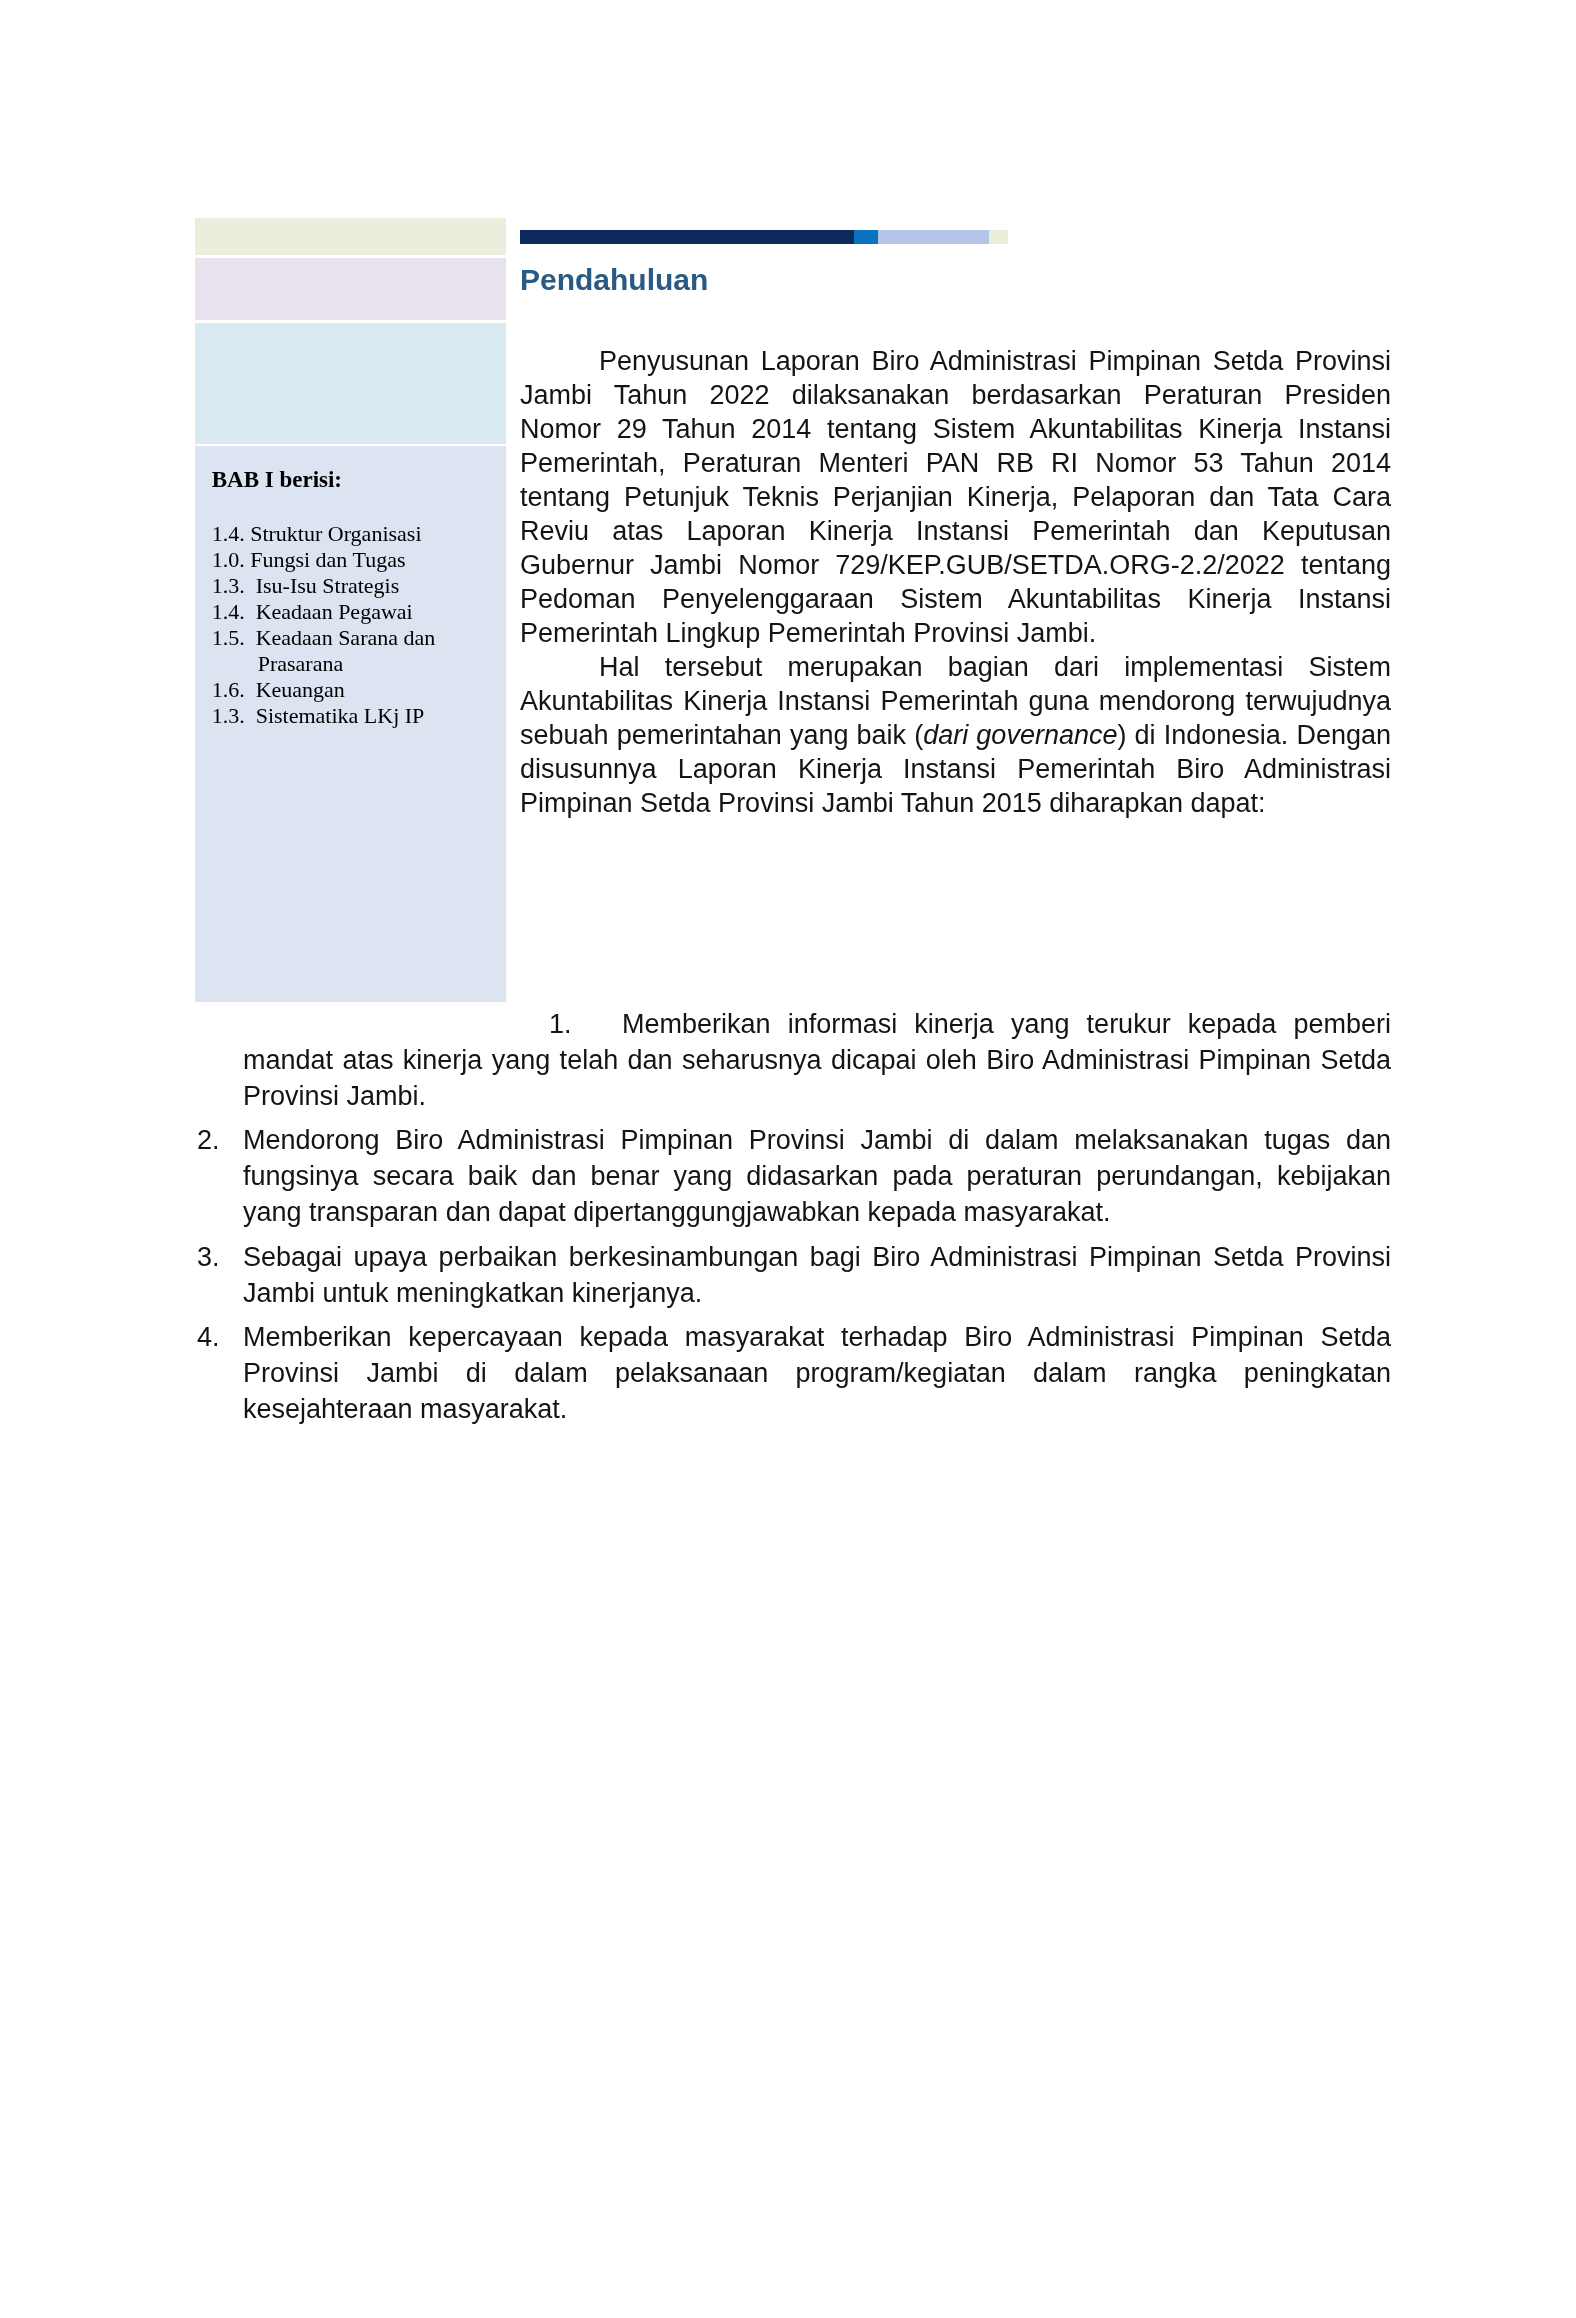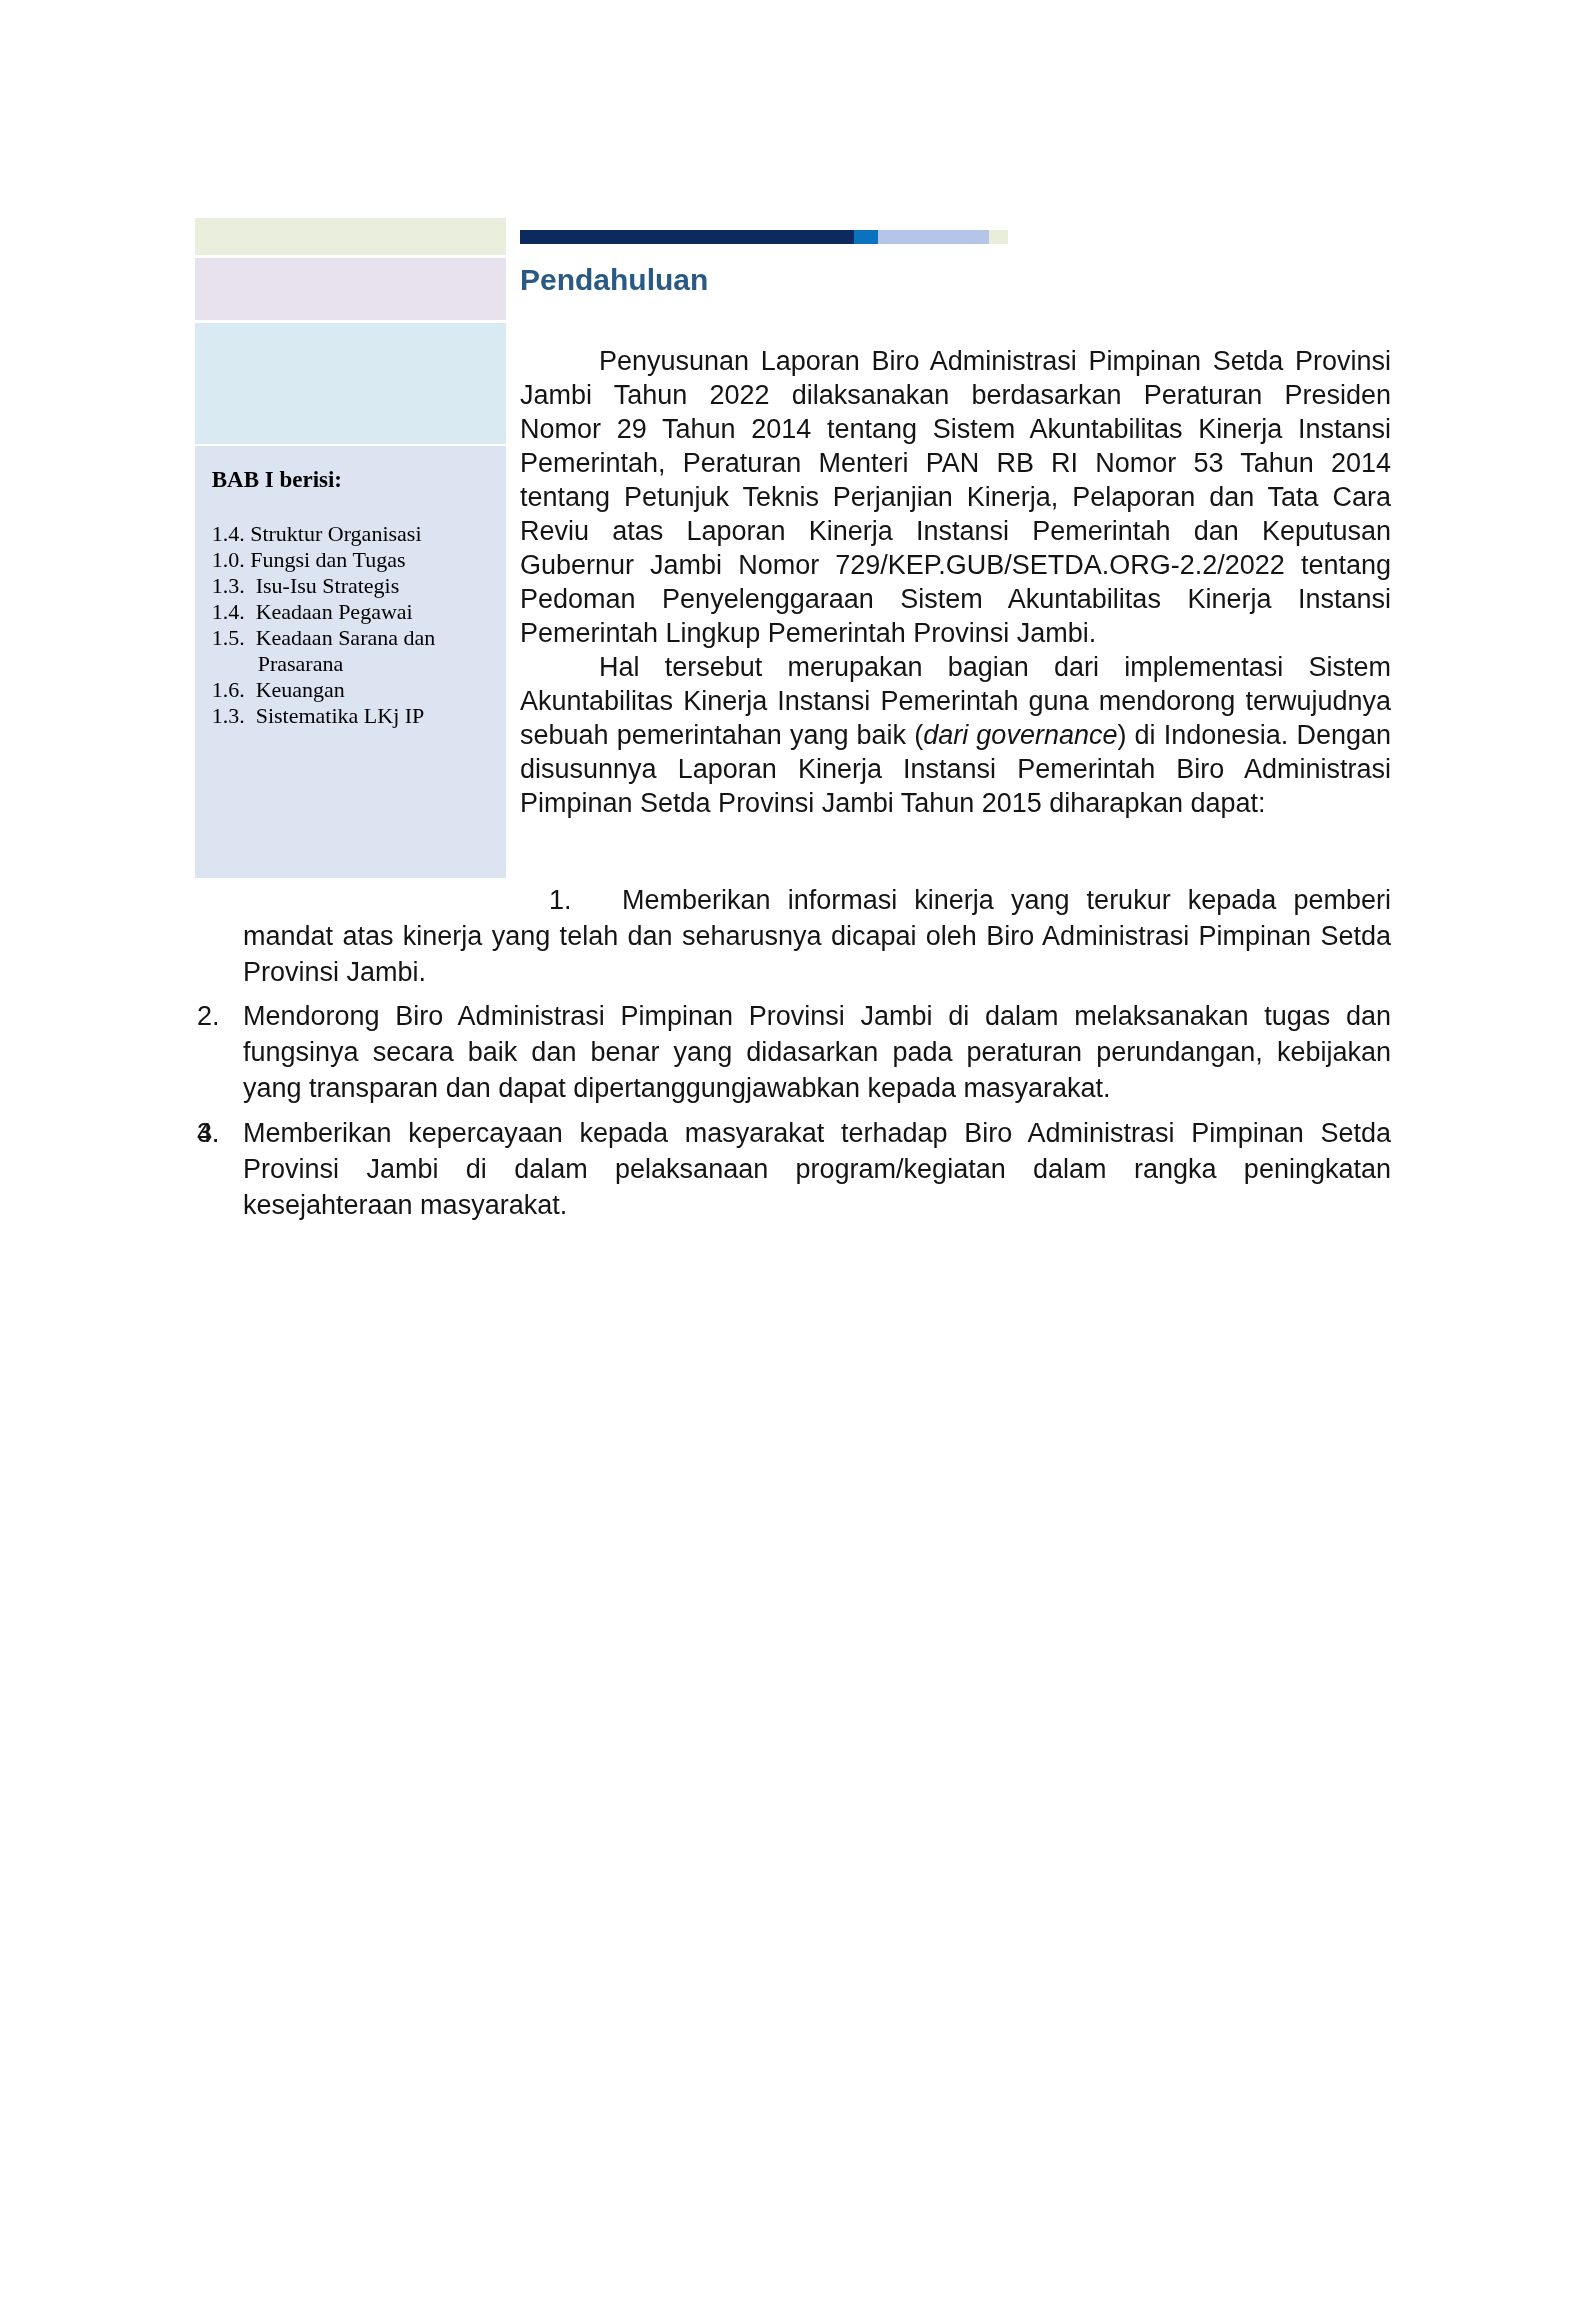--- a/index.html
+++ b/index.html
@@ -17,21 +17,21 @@
   .top-row { display: flex; align-items: flex-start; }
 
   
   .left-rail { flex: 0 0 311px; width: 311px; }
   .decor-block { width: 100%; }
   .decor-b1 { height: 37px; }
   .decor-b2 { height: 62px; margin-top: 2.8px; }
   .decor-b3 { height: 121px; margin-top: 2.8px; }
   .contents-box {
     margin-top: 2.8px;
-    height: 432px;
+    height: 556px;
     box-sizing: border-box;
     padding: 20.4px 9.3px 0 16.7px;
     font-family: "Liberation Serif", serif;
     color: #000000;
   }
   .contents-title { font-size: 23px; font-weight: bold; margin-bottom: 28px; }
   .contents-item {
     font-size: 22px;
     line-height: 26px;
     white-space: pre-wrap;
@@ -120,20 +120,21 @@
 
     <div class="list-item item-first"><span class="num-inline">1.</span><span class="item-text">Memberikan informasi kinerja yang terukur kepada pemberi mandat atas kinerja yang telah dan seharusnya dicapai oleh Biro Administrasi Pimpinan Setda Provinsi Jambi.</span></div>
 
     <div class="list-item">
       <span class="num-abs">2.</span>
       <span class="item-text">Mendorong Biro Administrasi Pimpinan Provinsi Jambi di dalam melaksanakan tugas dan fungsinya secara baik dan benar yang didasarkan pada peraturan perundangan, kebijakan yang transparan dan dapat dipertanggungjawabkan kepada masyarakat.</span>
     </div>
 
     <div class="list-item">
       <span class="num-abs">3.</span>
+      <span class="item-text">Sebagai upaya perbaikan berkesinambungan bagi Biro Administrasi Pimpinan Setda Provinsi Jambi untuk meningkatkan kinerjanya.</span>
     </div>
 
     <div class="list-item">
       <span class="num-abs">4.</span>
       <span class="item-text">Memberikan kepercayaan kepada masyarakat terhadap Biro Administrasi Pimpinan Setda Provinsi Jambi di dalam pelaksanaan program/kegiatan dalam rangka peningkatan kesejahteraan masyarakat.</span>
     </div>
 
   </div>
 </div>
 

